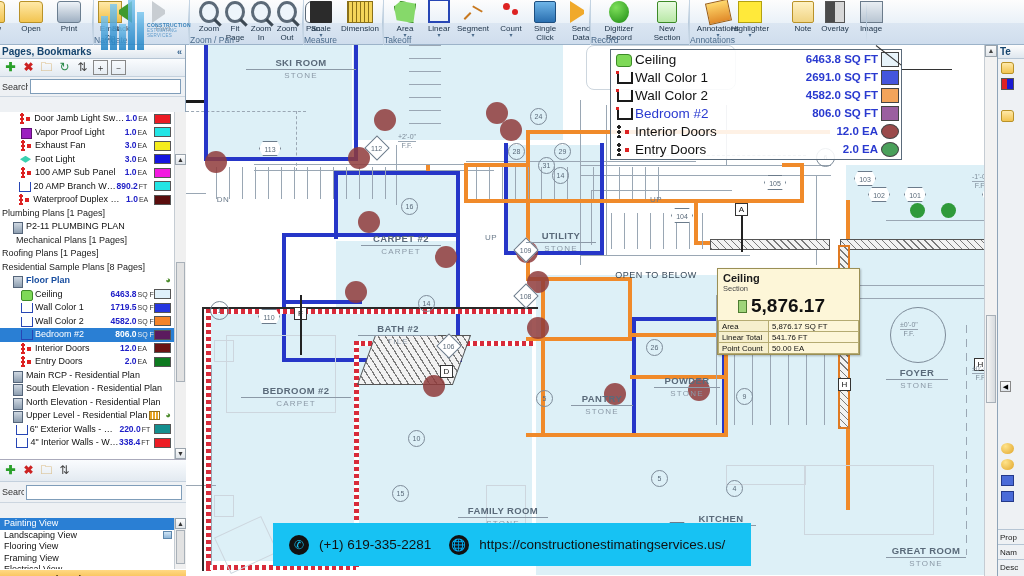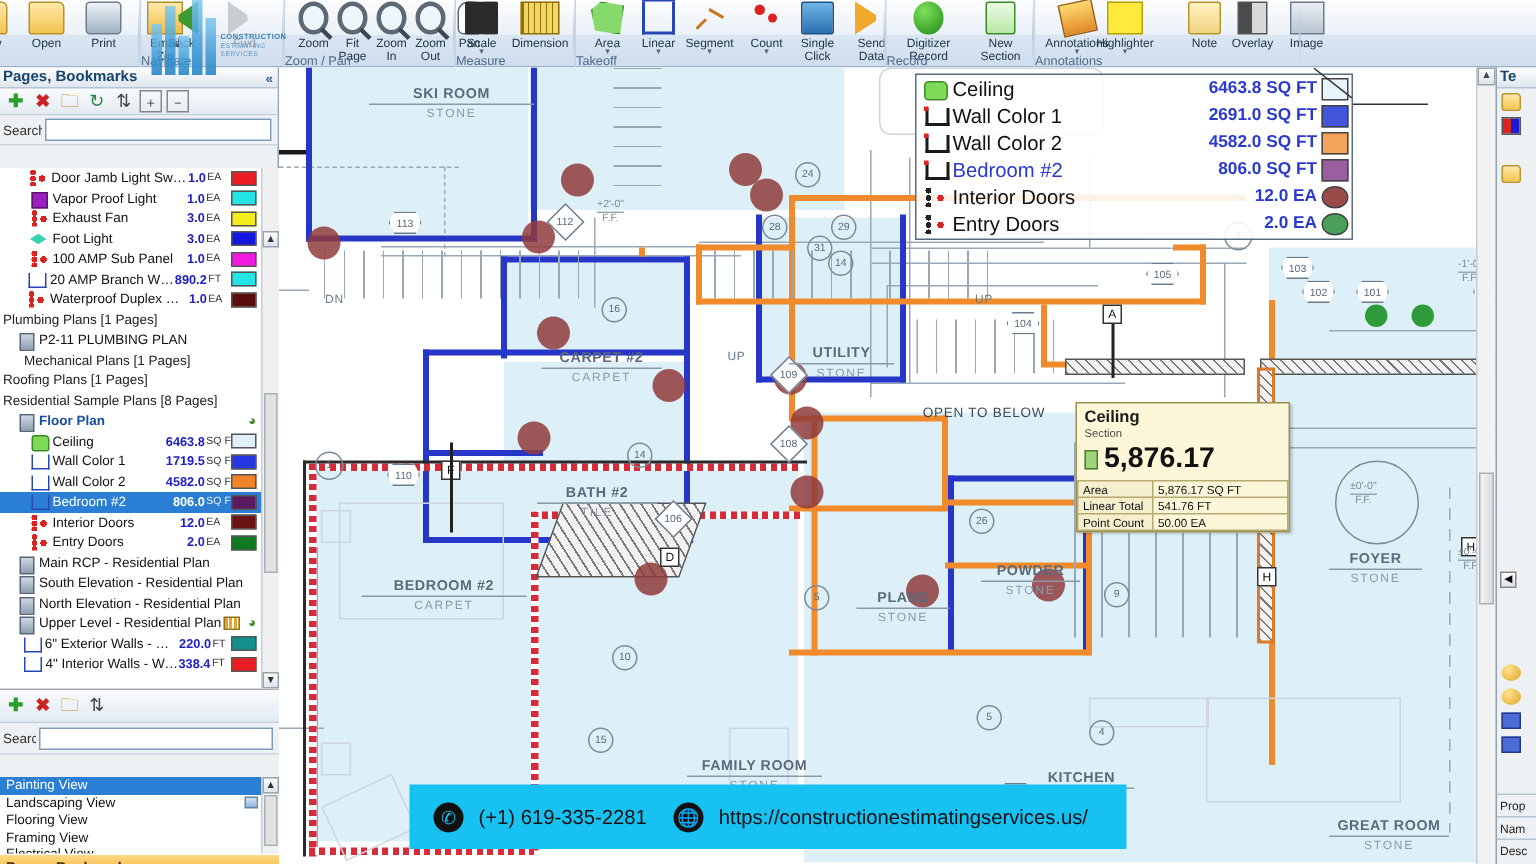--- a/index.html
+++ b/index.html
@@ -171,21 +171,21 @@
   .lg-door{background-image:radial-gradient(circle at 3px 2px,#222 2px,transparent 2px),
             radial-gradient(circle at 3px 7px,#222 2px,transparent 2px),
             radial-gradient(circle at 3px 12px,#222 2px,transparent 2px),
             radial-gradient(circle at 11px 7px,#d22 2.2px,transparent 2.2px);}
 
   
   #tipcard { position:absolute; left:531px; top:223px; width:143px;
              background:#fdf6d8; border:1px solid #9a8f55; box-shadow:1px 1px 2px rgba(0,0,0,.25); }
   #tipcard .tc-t { font-size:11px; font-weight:bold; color:#1a1a1a; padding:3px 5px 0; }
   #tipcard .tc-s { font-size:7.5px; color:#4a4a4a; padding:0 5px 2px; }
-  #tipcard .tc-big { font-size:19px; font-weight:bold; color:#111; padding:0 5px 3px 5px;
+  #tipcard .tc-big { font-size:19px; font-weight:bold; color:#111; padding:0 5px 3px 20px;
                      display:flex; align-items:center; gap:4px; }
   #tipcard .tc-big .pg { width:9px; height:13px; background:#9fd47a; border:1px solid #4d7c31; flex:0 0 9px;}
   #tipcard table { width:100%; border-collapse:collapse; font-size:7.8px; color:#111; }
   #tipcard td { border:1px solid #b5ab72; padding:0 3px; height:11px; }
   #tipcard td.k { background:#f6efcd; width:50px; }
 
   
   #banner { position:absolute; left:273px; top:523px; width:478px; height:43px;
             background:#17c2f3; display:flex; align-items:center; gap:10px; padding-left:16px; }
   #banner .bico { width:20px; height:20px; border-radius:50%; background:#111; color:#17c2f3;
@@ -827,21 +827,21 @@
         </div>
         <div class="rlabel" style="left: 172px; top: 278px; width: 80px;">
           <b>BATH #2</b>
           <i>TILE</i>
         </div>
         <div class="rlabel" style="left: 340px; top: 185px; width: 70px;">
           <b>UTILITY</b>
           <i>STONE</i>
         </div>
         <div class="rlabel" style="left: 385px; top: 348px; width: 62px;">
-          <b>PLANS</b>
+          <b>PANTRY</b>
           <i>STONE</i>
         </div>
         <div class="rlabel" style="left: 468px; top: 330px; width: 66px;">
           <b>POWDER</b>
           <i>STONE</i>
         </div>
         <div class="rlabel" style="left: 272px; top: 460px; width: 90px;">
           <b>FAMILY ROOM</b>
           <i>STONE</i>
         </div>

